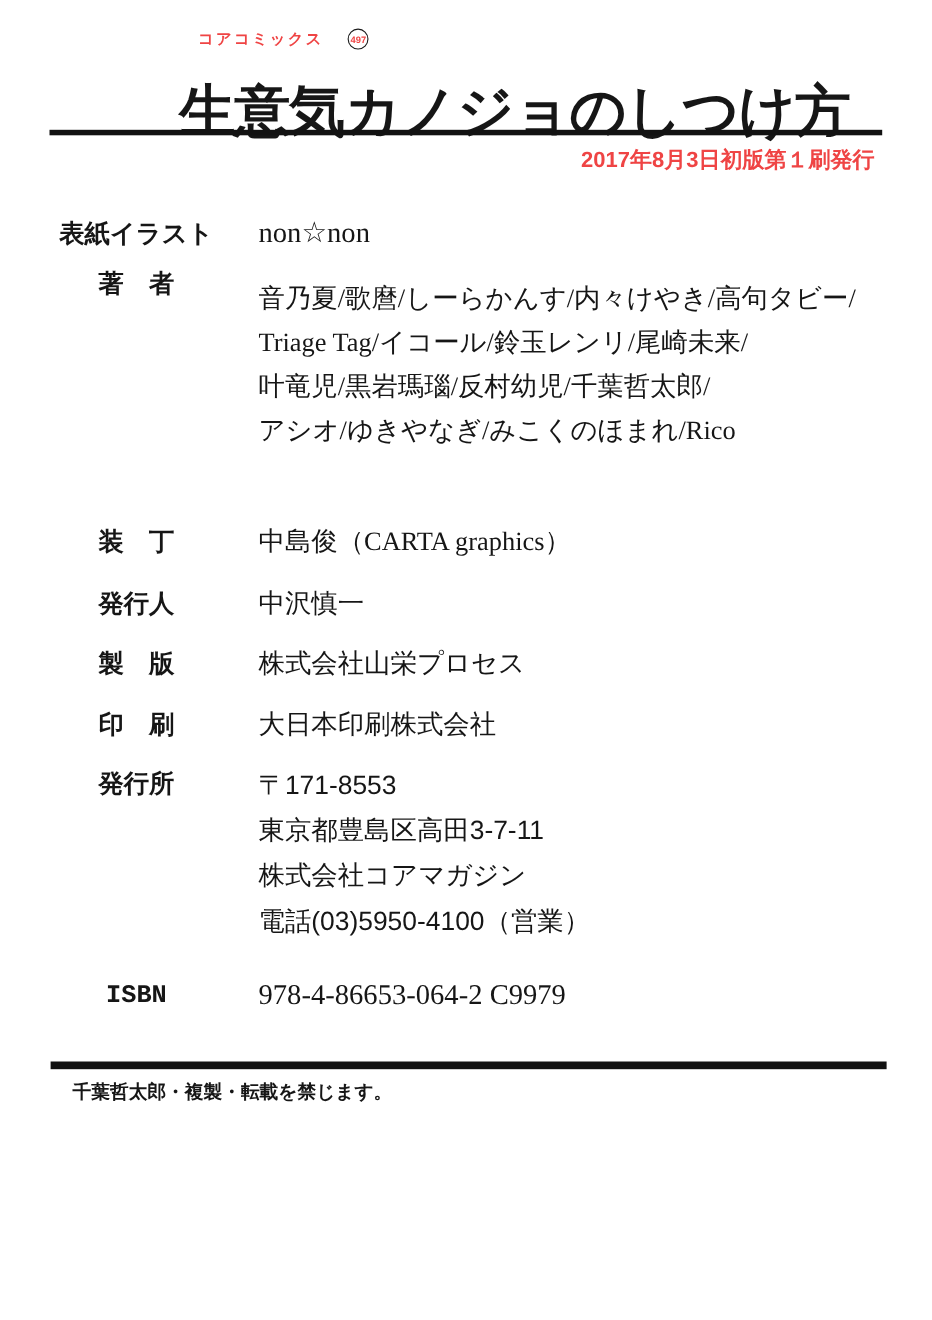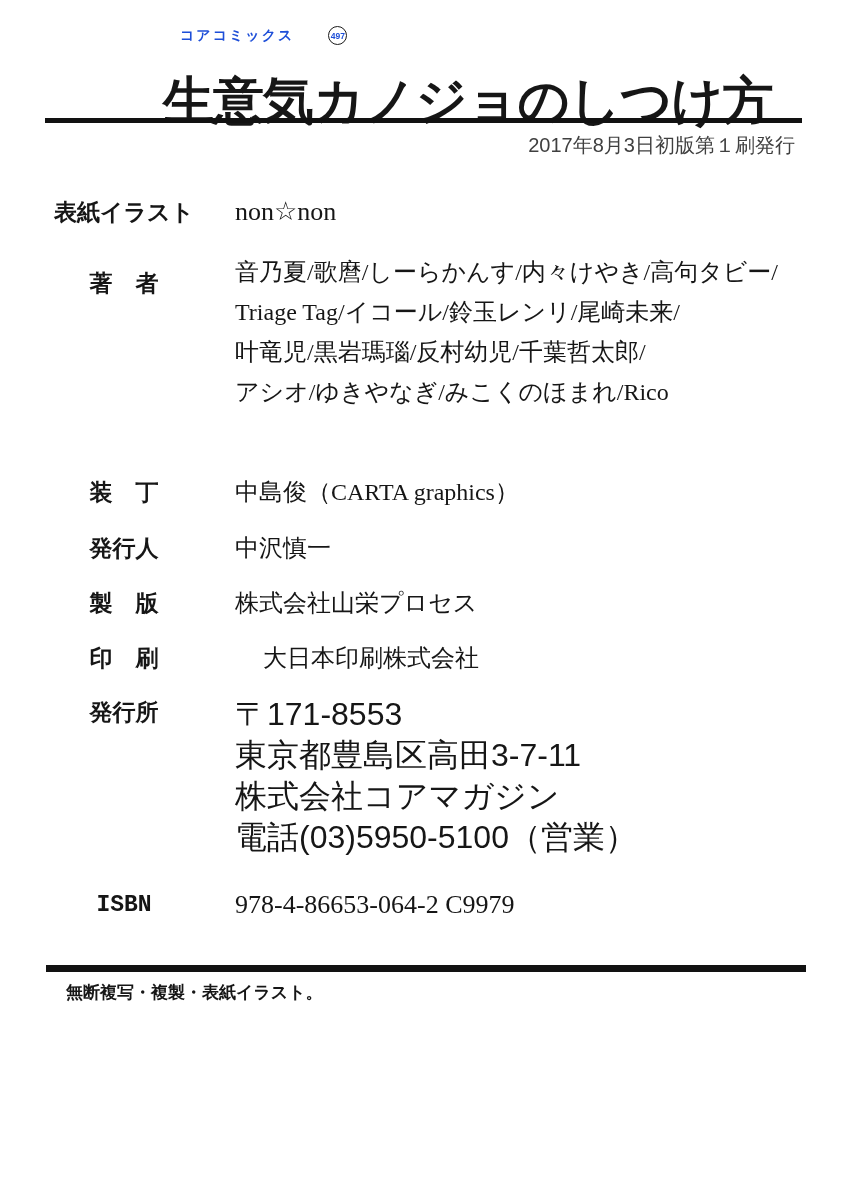--- a/index.html
+++ b/index.html
@@ -7,57 +7,57 @@
     width:847px;height:1200px;
     background:#ffffff;color:#111;
     font-family:"Liberation Sans","DejaVu Sans",sans-serif;
     position:relative;overflow:hidden;
   }
   .page{position:absolute;inset:0;}
 
   
   .series{
     position:absolute;left:180px;top:26px;
-    font-size:14px;font-weight:bold;letter-spacing:2px;color:#1d4ed8;
-    display:flex;align-items:center;gap:18px;
+    font-size:14px;font-weight:bold;letter-spacing:2px;color:#ef4444;
+    display:flex;align-items:center;gap:6px;
   }
   .series-badge{
     display:inline-block;width:19px;height:19px;
     border:1.6px solid #1a1a1a;border-radius:50%;
     font-size:8.5px;font-weight:bold;letter-spacing:0;
     line-height:19px;text-align:center;box-sizing:border-box;margin-left:16px;
   }
   .title{
     position:absolute;left:148px;top:52px;margin:15px;
     font-size:51px;font-weight:900;letter-spacing:-1px;color:#161616;
     font-family:"Liberation Sans","DejaVu Sans",sans-serif;
     white-space:nowrap;
   }
   .rule{position:absolute;background:#121212;}
   .title-rule{left:45px;top:118px;width:757px;height:5px;}
   .edition{
     position:absolute;right:52px;top:132px;
-    font-size:20px;font-weight:normal;color:#404040;white-space:nowrap;
+    font-size:20px;font-weight:bold;color:#ef4444;white-space:nowrap;
   }
 
   
   .row-label{
     position:absolute;left:45px;width:158px;
     text-align:center;font-size:23px;font-weight:bold;color:#161616;
     white-space:nowrap;
     font-family:Liberation Mono, monospace;
   }
   .row-value{
     position:absolute;left:235px;
     font-size:24px;color:#161616;white-space:nowrap;
     font-family:"Liberation Serif","DejaVu Serif",serif;
   }
   .gothic{font-family:"Liberation Sans","DejaVu Sans",sans-serif;}
   .authors-line{line-height:40px;}
-  .office{line-height:41px;font-size:32px;}
+  .office{line-height:41px;font-size:24px;}
   .office .indent{padding-left:47px;}
 
   .footer-rule{left:46px;top:965px;width:760px;height:7px;}
   .footer-note{
     position:absolute;left:66px;top:981px;
     font-size:17px;font-weight:bold;color:#161616;white-space:nowrap;
   }
 </style>
 </head>
 <body>
@@ -71,47 +71,47 @@
 
   <h1 class="title">生意気カノジョのしつけ方</h1>
 
   <div class="rule title-rule"></div>
 
   <div class="edition">2017年8月3日初版第１刷発行</div>
 
   <div class="row-label" style="top:197px;">表紙イラスト</div>
   <div class="row-value" style="top:196px;font-size:26px;">non☆non</div>
 
-  <div class="row-label" style="top:268px;text-align:center;">著　者</div>
+  <div class="row-label" style="top:242px;text-align:center;">著　者</div>
   <div class="row-value" style="top:252px;">
     <div class="authors-line">音乃夏/歌麿/しーらかんす/内々けやき/高句タビー/</div>
     <div class="authors-line">Triage Tag/イコール/鈴玉レンリ/尾崎未来/</div>
     <div class="authors-line">叶竜児/黒岩瑪瑙/反村幼児/千葉哲太郎/</div>
     <div class="authors-line">アシオ/ゆきやなぎ/みこくのほまれ/Rico</div>
   </div>
 
   <div class="row-label" style="top:477px;">装　丁</div>
   <div class="row-value" style="top:476px;">中島俊（CARTA graphics）</div>
 
   <div class="row-label" style="top:533px;">発行人</div>
   <div class="row-value" style="top:532px;">中沢慎一</div>
 
   <div class="row-label" style="top:588px;">製　版</div>
   <div class="row-value" style="top:587px;">株式会社山栄プロセス</div>
 
   <div class="row-label" style="top:643px;">印　刷</div>
-  <div class="row-value" style="top:642px;margin-left:28px;">大日本印刷株式会社</div>
+  <div class="row-value" style="top:642px;">大日本印刷株式会社</div>
 
   <div class="row-label" style="top:697px;">発行所</div>
   <div class="row-value gothic office" style="top:694px;font-family:'Liberation Sans','DejaVu Sans',sans-serif;">
     <div>〒171-8553</div>
     <div>東京都豊島区高田3-7-11</div>
     <div>株式会社コアマガジン</div>
-    <div>電話(03)5950-5100（営業）</div>
+    <div>電話(03)5950-4100（営業）</div>
   </div>
 
   <div class="row-label" style="top:892px;">ISBN</div>
   <div class="row-value" style="top:890px;font-size:26px;">978-4-86653-064-2 C9979</div>
 
   <div class="rule footer-rule"></div>
-  <div class="footer-note">無断複写・複製・表紙イラスト。</div>
+  <div class="footer-note">千葉哲太郎・複製・転載を禁じます。</div>
 
 </div>
 
 </body></html>

